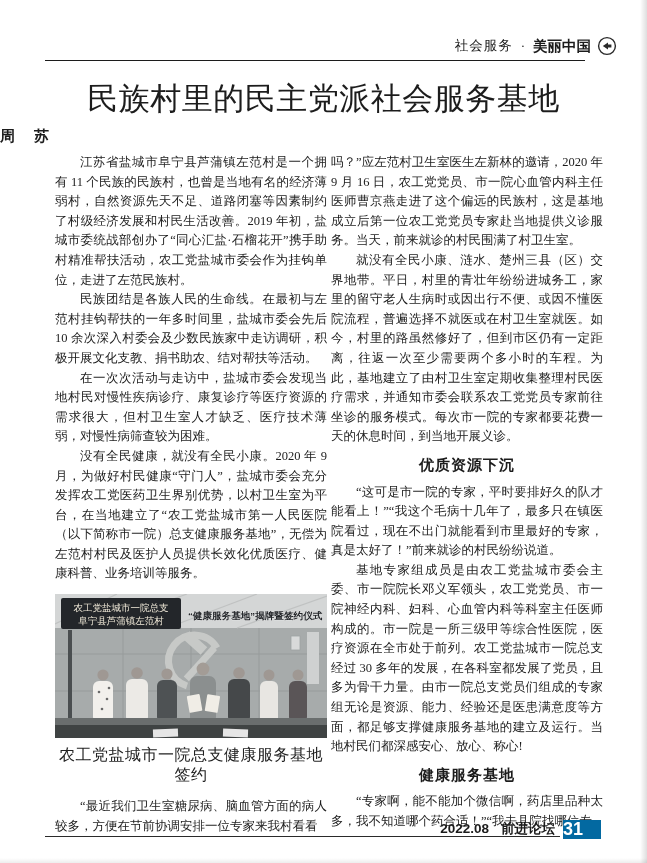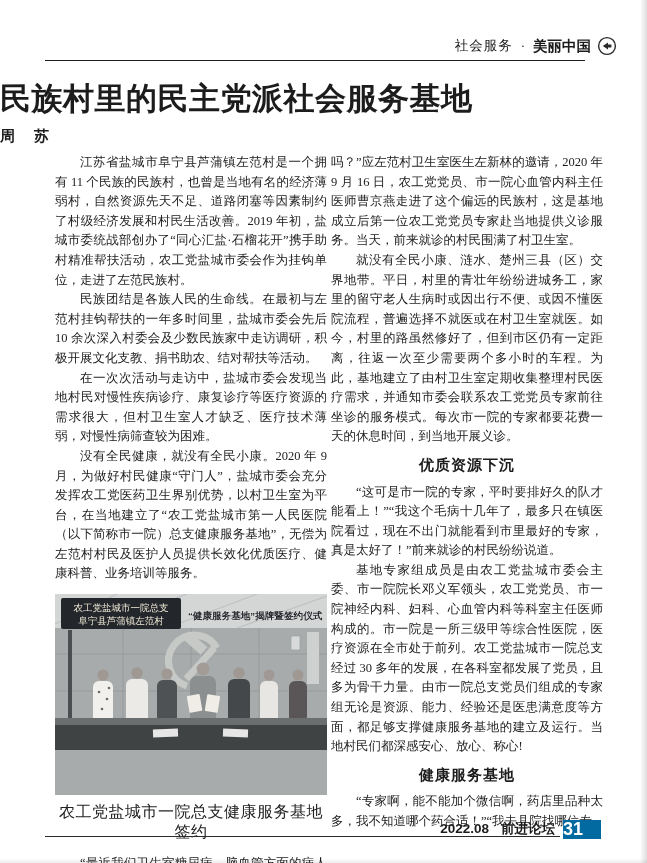--- a/index.html
+++ b/index.html
@@ -13,37 +13,37 @@
     background:linear-gradient(to bottom,rgba(0,0,0,0),rgba(0,0,0,0.07));}
 
   
   .header{position:absolute;top:36px;right:30px;display:flex;align-items:center;gap:6px;}
   .header .cat{font-size:13.5px;letter-spacing:1px;font-family:"Liberation Serif",serif;}
   .header .dot{font-size:13px;margin:0 2px;}
   .header .brand{font-size:14.5px;font-weight:bold;font-family:"Liberation Sans","DejaVu Sans",sans-serif;text-align:center;}
   .header-rule{position:absolute;top:60px;left:45px;width:540px;height:0;border-top:1.6px solid #1c1c1c;}
 
   
-  .title{position:absolute;top:78px;left:0;width:647px;text-align:left;
-    font-family:"Liberation Sans","DejaVu Sans",sans-serif;font-weight:bold;font-size:31px;letter-spacing:0.5px;}
+  .title{position:absolute;top:78px;left:0;width:647px;text-align:center;
+    font-family:"Liberation Sans","DejaVu Sans",sans-serif;font-weight:normal;font-size:31px;letter-spacing:0.5px;}
   .author{position:absolute;top:127px;left:0;width:647px;text-align:left;
     font-family:"Liberation Sans","DejaVu Sans",sans-serif;font-weight:bold;font-size:15px;letter-spacing:2px;}
 
   
   .col{position:absolute;top:153px;width:272px;font-size:12.5px;line-height:19.6px;
     text-align:justify;}
   .col-left{left:55px;}
   .col-right{left:331px;}
   .para{margin:0;text-indent:2em;}
   .para.no-indent{text-indent:0;}
   .section-heading{margin:9px 0 7px;text-align:center;font-weight:bold;font-size:15px;letter-spacing:1px;text-indent:0;}
 
   
   figure{margin:10px 0 0;}
-  .photo-wrap{width:272px;height:201px;overflow:hidden;background:#a7abab;}
+  .photo-wrap{width:272px;height:144px;overflow:hidden;background:#a7abab;}
   figcaption{margin:7px 0 13px;text-align:center;font-size:16px;letter-spacing:0.5px;color:#222;}
 
   
   .footer-rule{position:absolute;top:836px;left:45px;width:515px;border-top:1.5px solid #2a2a2a;}
   .footer-text{position:absolute;top:820px;left:45px;width:510px;text-align:right;
     font-family:"Liberation Sans","DejaVu Sans",sans-serif;font-weight:bold;font-size:13.5px;}
   .footer-text .issue{margin-right:12px;}
   .page-badge{position:absolute;top:820px;left:563px;width:38px;height:19px;background:#0369a1;
     color:#fff;font-family:"Liberation Sans",sans-serif;font-weight:bold;
     font-size:18px;line-height:19px;}

